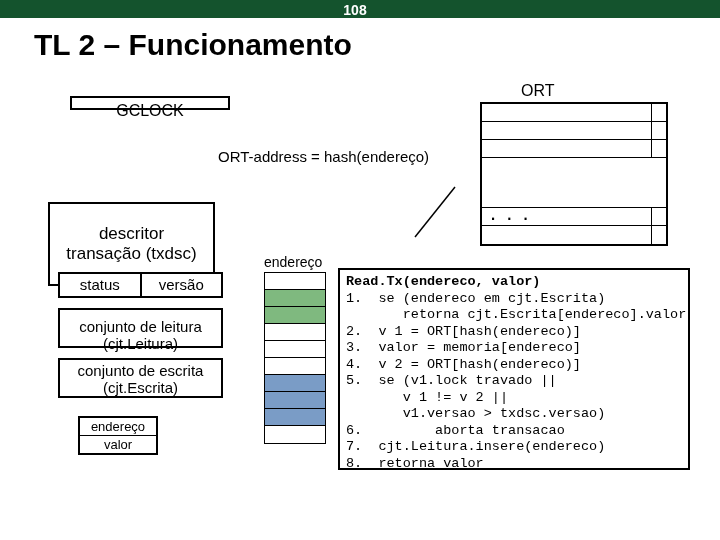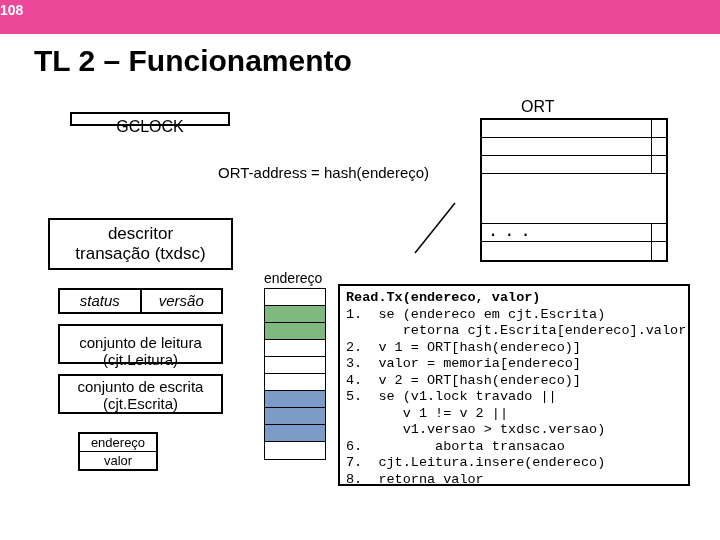--- a/index.html
+++ b/index.html
@@ -1,35 +1,35 @@
 <!DOCTYPE html>
 <html><head>
 <meta charset="utf-8">
 <style>
   * { box-sizing: border-box; margin: 0; padding: 0; }
   body { width: 720px; height: 540px; font-family: Arial, sans-serif; background: #fff; position: relative; }
-  .topbar { background: #ec4899; height: 34px; color: #fff; font-size: 14px; font-weight: bold; text-align: left; padding: 2px 10px 0 0; }
+  .topbar { background: #14532d; height: 18px; color: #fff; font-size: 14px; font-weight: bold; text-align: center; padding: 2px 10px 0 0; }
   .title { font-size: 30px; font-weight: bold; padding: 10px 0 10px 34px; color: #000; }
   .canvas { position: relative; width: 720px; height: 470px; }
   .box { position: absolute; border: 2px solid #000; background: #fff; text-align: center; }
   .gclock { left: 70px; top: 24px; width: 160px; height: 14px; line-height: 26px; font-size: 16px; }
   .ort-label { position: absolute; left: 521px; top: 10px; font-size: 16px; }
   .ort-table { position: absolute; left: 480px; top: 30px; width: 188px; border: 2px solid #000; }
   .ort-table .row { height: 18px; border-bottom: 1px solid #000; display: flex; }
   .ort-table .row:last-child { border-bottom: none; }
   .ort-table .cell-a { flex: 1; border-right: 1px solid #000; }
   .ort-table .cell-b { width: 14px; }
   .ort-gap { height: 50px; border-bottom: 1px solid #000; position: relative; }
   .ort-dots { position: absolute; left: 490px; top: 128px; font-size: 22px; letter-spacing: 2px; }
   .formula { position: absolute; left: 218px; top: 76px; font-size: 15px; }
   .slash { position: absolute; left: 410px; top: 110px; width: 50px; height: 60px; }
-  .descr { left: 48px; top: 130px; width: 185px; padding: 4px 2px; font-size: 17px; line-height: 20px; }
+  .descr { left: 48px; top: 130px; width: 167px; padding: 20px 2px; font-size: 17px; line-height: 20px; }
   .sub-box { left: 58px; width: 165px; font-size: 15px; }
   .statusver { top: 200px; height: 26px; display: flex; }
-  .statusver div { flex: 1; line-height: 22px; font-style: italic; }
+  .statusver div { flex: 1; line-height: 22px; }
   .statusver div:first-child { border-right: 2px solid #000; }
   .leitura { top: 236px; height: 40px; padding: 8px 0; line-height: 17px; }
   .escrita { top: 286px; height: 40px; padding: 2px 16px; line-height: 17px; }
   .ev { left: 78px; top: 344px; width: 80px; font-size: 13px; }
   .ev div { padding: 1px 0; }
   .ev div:first-child { border-bottom: 1px solid #000; }
   .mem { position: absolute; left: 264px; top: 200px; width: 62px; border: 1px solid #000; }
   .mem-label { position: absolute; left: 264px; top: 182px; font-size: 14px; }
   .mem .mrow { height: 17px; border-bottom: 1px solid #000; }
   .mem .mrow:last-child { border-bottom: none; }

